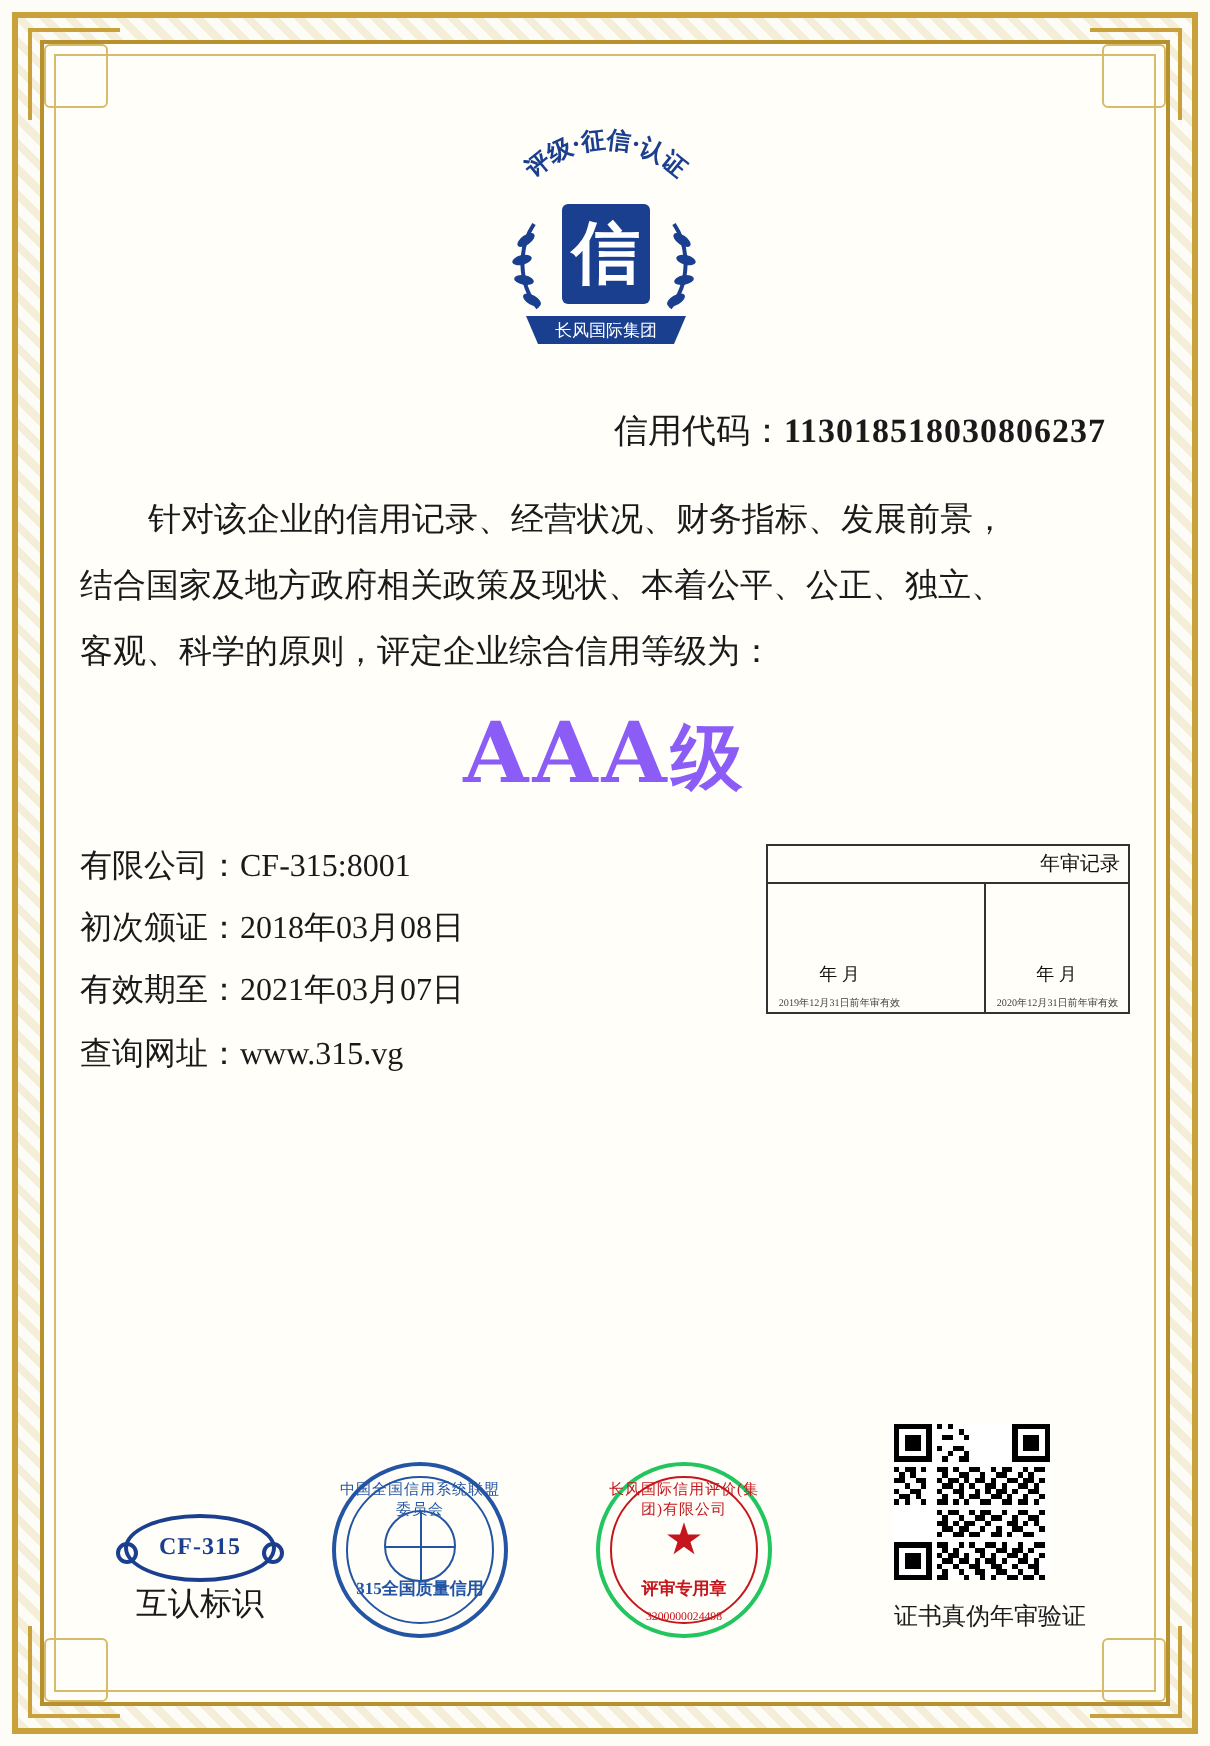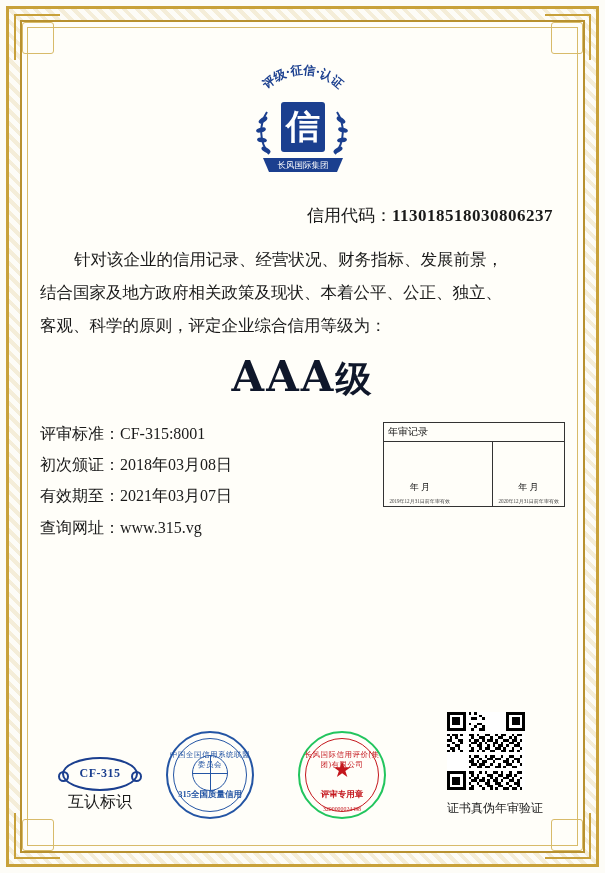--- a/index.html
+++ b/index.html
@@ -119,21 +119,21 @@
     font-size: 16.5px;
     line-height: 2.0;
     color: #1a1a1a;
     text-align: justify;
   }
   .body-text .indent { display: inline-block; width: 34px; }
 
   .grade {
     text-align: center;
     margin-top: 10px;
-    color: #0f172a;
+    color: #8b5cf6;
     font-weight: bold;
     letter-spacing: 2px;
   }
   .grade .letters {
     font-family: "DejaVu Serif", serif;
     font-size: 42px;
   }
   .grade .suffix {
     font-size: 36px;
   }
@@ -152,20 +152,21 @@
   .annual {
     width: 182px;
     margin-top: 4px;
   }
   .annual-title {
     border: 1px solid #333;
     border-bottom: none;
     font-size: 10px;
     padding: 2px 4px;
     color: #111;
+    text-align: right;
   }
   .annual-grid {
     display: flex;
     border: 1px solid #333;
     height: 64px;
     gap: 36px;
   }
   .annual-cell {
     flex: 1;
     position: relative;
@@ -277,21 +278,21 @@
   .round-stamp .globe::before {
     left: 50%; top: 0; bottom: 0; width: 0; margin-left: -0.5px;
     border-width: 0 0 0 1px;
   }
   .round-stamp .globe::after {
     left: 0; right: 0; top: 50%; height: 0; margin-top: -0.5px;
     border-width: 1px 0 0 0;
   }
   .round-stamp .arc-text {
     position: absolute;
-    left: 0; right: 0; top: 17px;
+    left: 0; right: 0; top: 7px;
     font-size: 7.5px;
     text-align: center;
     letter-spacing: 0.5px;
   }
   .round-stamp .bottom-text {
     position: absolute;
     left: 0; right: 0; bottom: 16px;
     font-size: 8.5px;
     text-align: center;
     font-weight: bold;
@@ -380,21 +381,21 @@
       <div>结合国家及地方政府相关政策及现状、本着公平、公正、独立、</div>
       <div>客观、科学的原则，评定企业综合信用等级为：</div>
     </div>
 
     <div class="grade">
       <span class="letters">AAA</span><span class="suffix">级</span>
     </div>
 
     <div class="lower">
       <div class="details">
-        <div>评审标准：CF-315:8001</div>
+        <div>有限公司：CF-315:8001</div>
         <div>初次颁证：2018年03月08日</div>
         <div>有效期至：2021年03月07日</div>
         <div>查询网址：www.315.vg</div>
       </div>
 
       <div class="annual">
         <div class="annual-title">年审记录</div>
         <div class="annual-grid">
           <div class="annual-cell">
             <div class="annual-ym">年    月</div>

